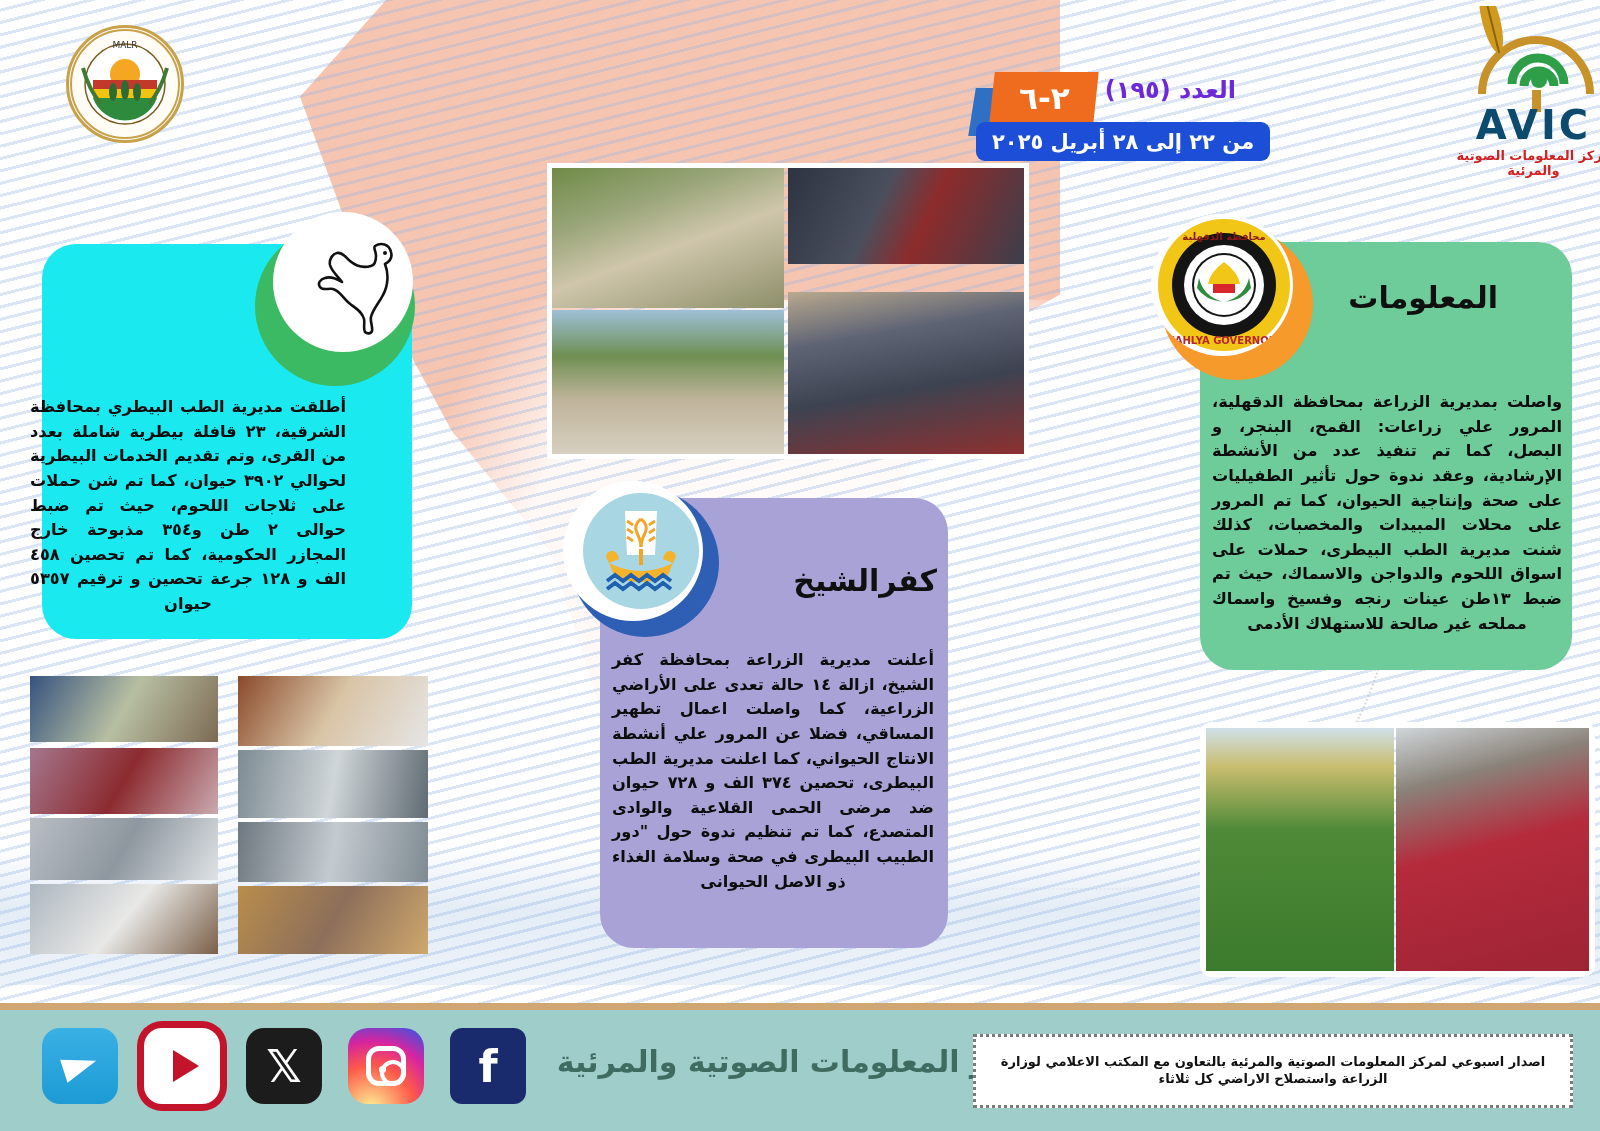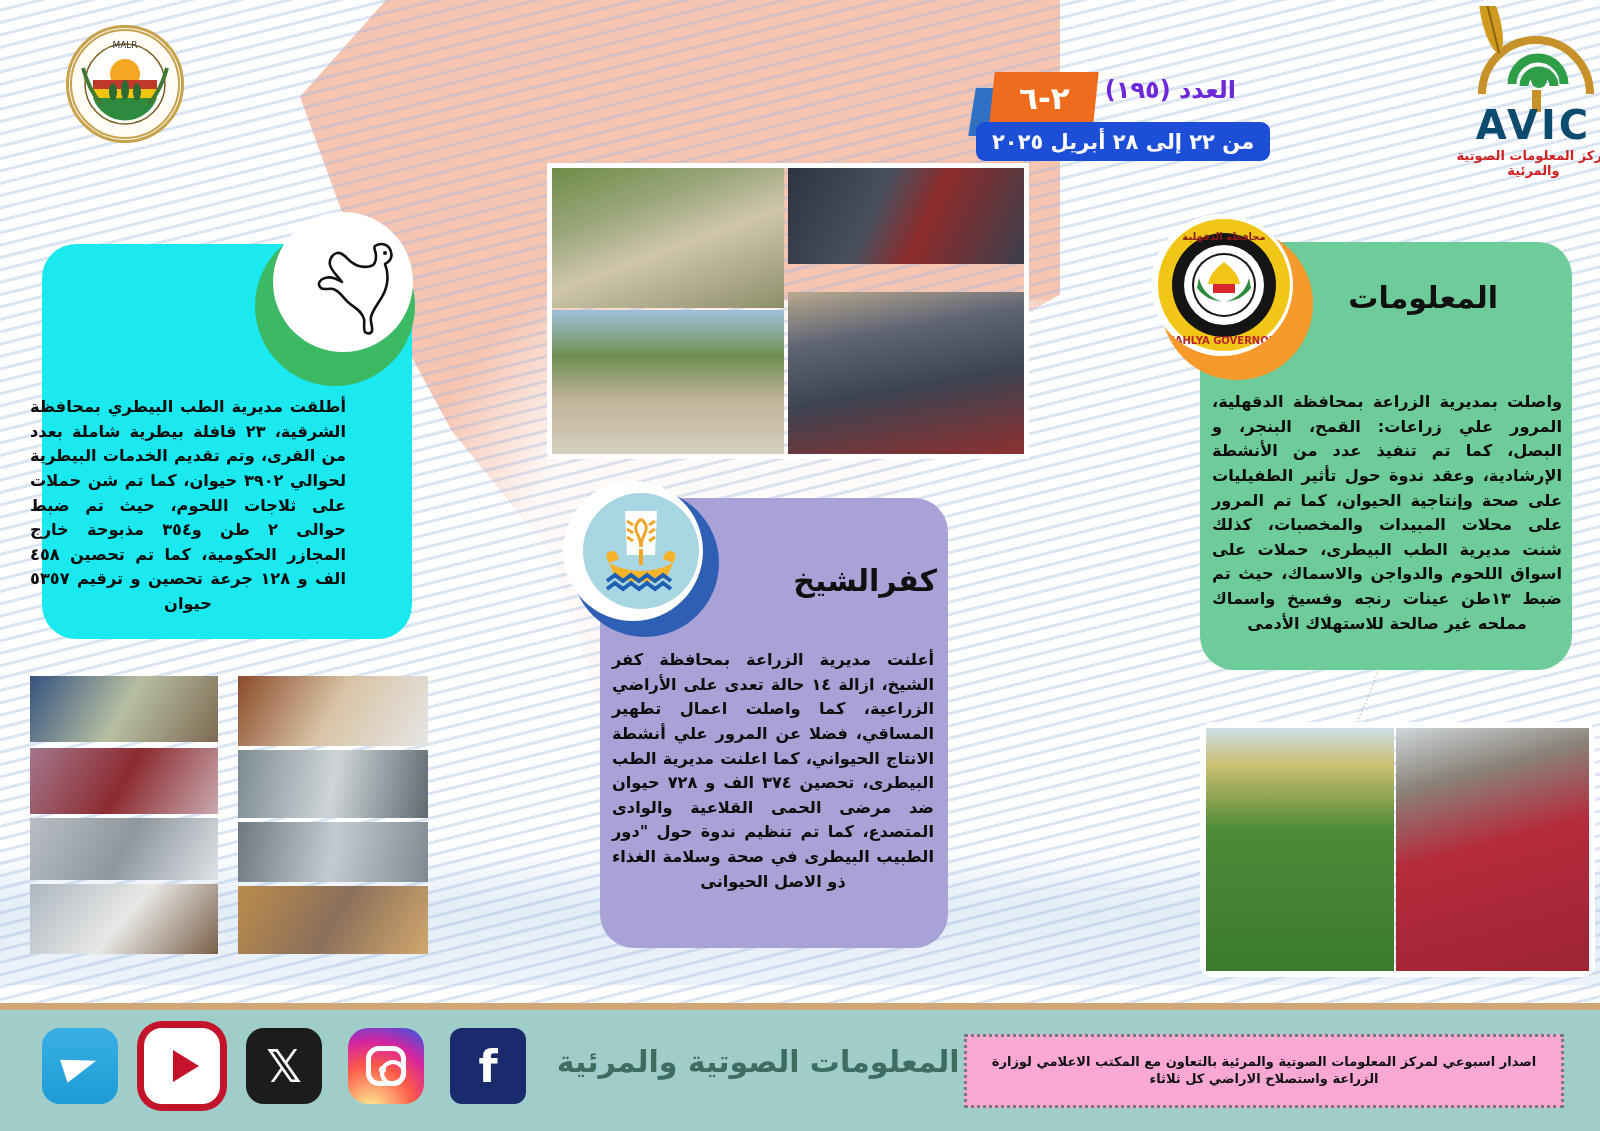--- a/index.html
+++ b/index.html
@@ -203,23 +203,23 @@
   .ig-dot { position:absolute; right: 15px; top: 15px; width: 7px; height: 7px; background:#fff; border-radius:50%; }
   .yt-tri { width: 0; height: 0; border-left: 26px solid #c3142b; border-top: 16px solid transparent; border-bottom: 16px solid transparent; margin-left: 8px; }
   .tg-plane { width: 0; height: 0; border-left: 34px solid #ffffff; border-top: 12px solid transparent; border-bottom: 12px solid transparent; transform: rotate(-18deg); }
 
   .footer-center-text {
     position: absolute; left: 0; right: 0; top: 34px;
     text-align: center; font-size: 30px; font-weight: bold; color: #3f6b60;
     letter-spacing: 1px;
   }
   .footer-note {
-    position: absolute; right: 36px; top: 24px;
+    position: absolute; right: 27px; top: 24px;
     width: 600px; height: 74px;
-    background: #f9a8d4;
+    background: #ffffff;
     border: 3px dotted #7a7a7a;
     display: flex; align-items: center; justify-content: center;
   }
   .footer-note span { font-size: 13px; font-weight: bold; color: #111111; padding: 0 8px; line-height: 1.3; text-align: center; }
 </style>
 </head>
 <body>
 
 <div id="page">
 

